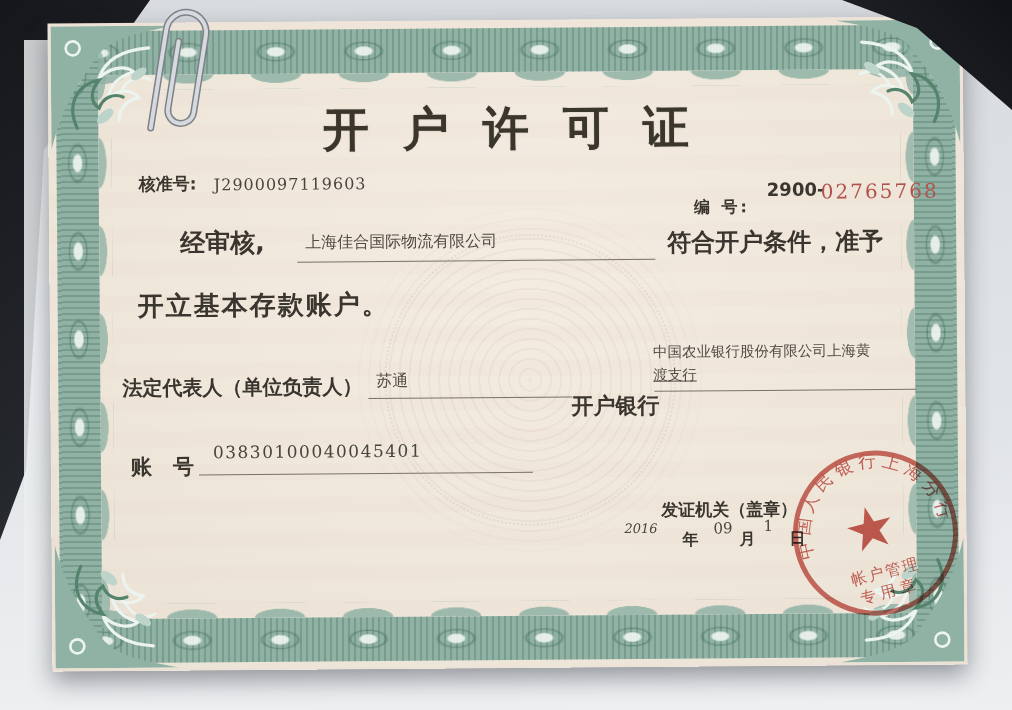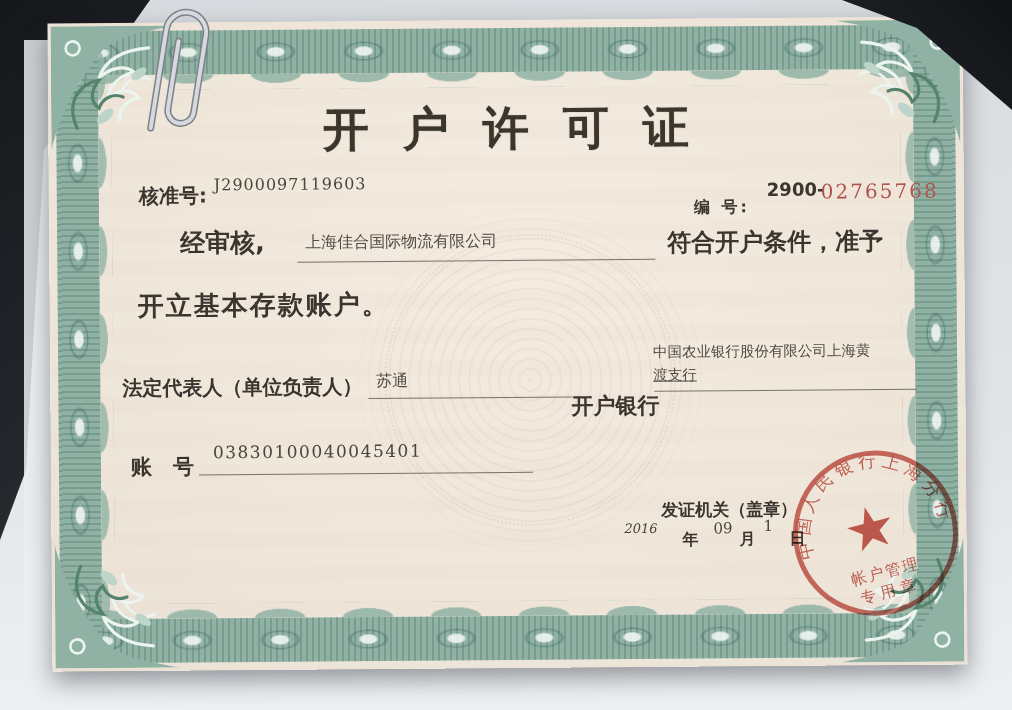--- a/index.html
+++ b/index.html
@@ -117,21 +117,21 @@
         <use href="#flourish"></use>
       </svg></div>
   <div class="corner br"><svg viewBox="0 0 132 132" width="132" height="132">
         <use href="#flourish"></use>
       </svg></div>
 
   <div class="rosette"></div>
 
   <div class="t title">开户许可证</div>
 
-  <div class="t lbl" style="left:90px;top:160px;font-size:20px;">核准号:</div>
+  <div class="t lbl" style="left:90px;top:150px;font-size:17px;">核准号:</div>
   <div class="t serif" style="left:165px;top:153px;font-size:16px;letter-spacing:1px;">J2900097119603</div>
 
   <div class="t lbl" style="left:645px;top:179px;font-size:16px;letter-spacing:3px;">编 号:</div>
   <div class="t" style="left:718px;top:161px;font-size:18px;font-weight:600;">2900-</div>
   <div class="t serif red" style="left:772px;top:162px;font-size:20px;letter-spacing:2px;">02765768</div>
 
   <div class="t lbl" style="left:131px;top:204px;font-size:25px;">经审核,</div>
   <div class="t" style="left:256px;top:211px;font-size:16px;color:#514b42;">上海佳合国际物流有限公司</div>
   <div class="rule" style="left:248px;top:240px;width:358px;"></div>
   <div class="t lbl" style="left:618px;top:208px;font-size:24px;">符合开户条件，准予</div>

